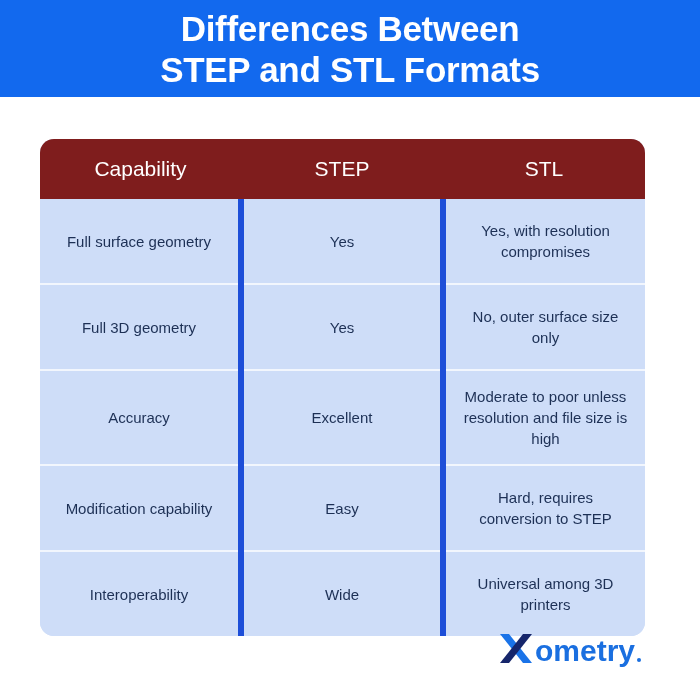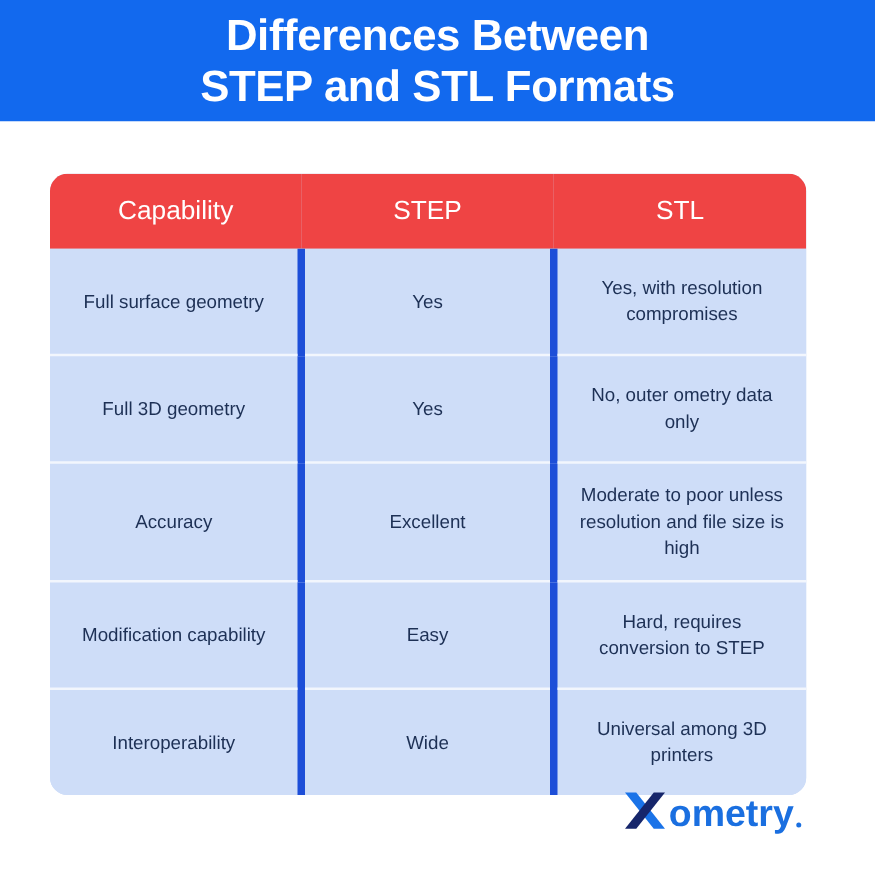--- a/index.html
+++ b/index.html
@@ -50,21 +50,21 @@
   .table {
     width: 100%;
     border-collapse: collapse;
     table-layout: fixed;
   }
   .table col.c1 { width: 201px; }
   .table col.c2 { width: 202px; }
   .table col.c3 { width: 202px; }
 
   .table thead th {
-    background: #ef4444;
+    background: #7f1d1d;
     color: #ffffff;
     font-size: 21px;
     font-weight: normal;
     height: 60px;
     text-align: center;
     vertical-align: middle;
     padding: 0 6px;
     border: 0;
   }
 
@@ -119,21 +119,21 @@
     </thead>
     <tbody>
       <tr class="row-h-60">
         <td>Full surface geometry</td>
         <td>Yes</td>
         <td>Yes, with resolution compromises</td>
       </tr>
       <tr class="row-h-60">
         <td>Full 3D geometry</td>
         <td>Yes</td>
-        <td>No, outer ometry data only</td>
+        <td>No, outer surface size only</td>
       </tr>
       <tr class="row-h-69">
         <td>Accuracy</td>
         <td>Excellent</td>
         <td>Moderate to poor unless resolution and file size is high</td>
       </tr>
       <tr class="row-h-60">
         <td>Modification capability</td>
         <td>Easy</td>
         <td>Hard, requires conversion to STEP</td>

